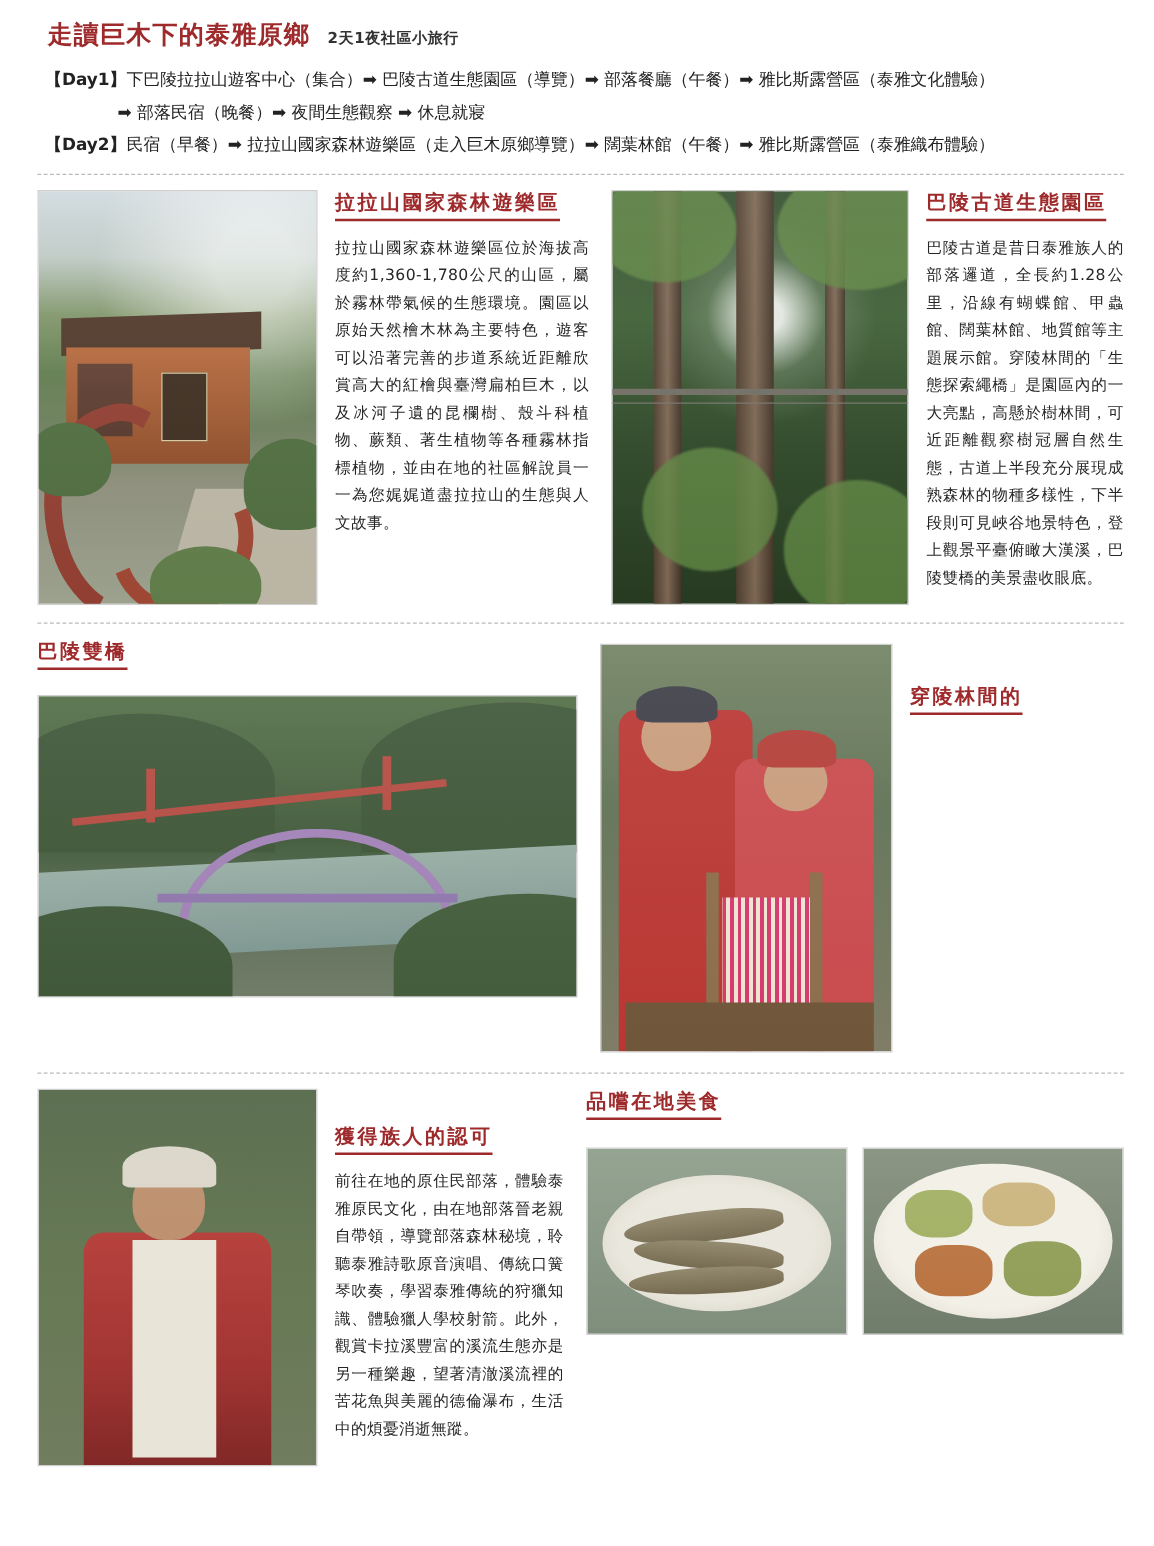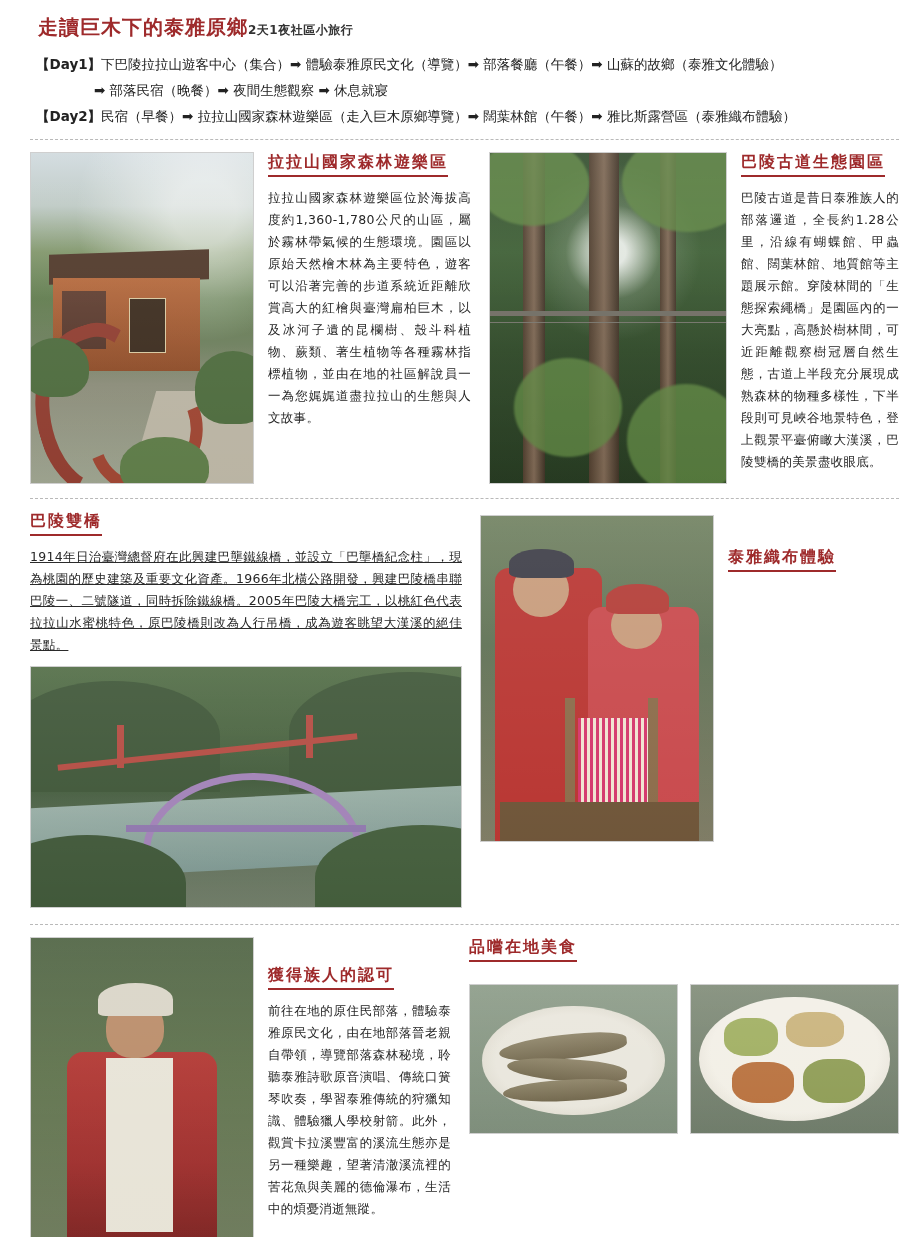--- a/index.html
+++ b/index.html
@@ -20,20 +20,21 @@
     width: 923px;
     height: 1237px;
     box-sizing: border-box;
     padding: 14px 24px 0 30px;
   }
 
   
   .title-row {
     display: flex;
     align-items: baseline;
+    gap: 14px;
     padding-left: 8px;
   }
   .doc-title {
     font-size: 20px;
     font-weight: bold;
     color: #9e2a2b;
     letter-spacing: 1px;
   }
   .doc-subtitle {
     font-size: 12px;
@@ -343,21 +344,21 @@
 
 <div class="page">
 
   <div class="title-row">
     <div class="doc-title">走讀巨木下的泰雅原鄉</div>
     <div class="doc-subtitle">2天1夜社區小旅行</div>
   </div>
 
   <div class="itinerary">
     <div class="itin-line">
-      <span class="day-tag">【Day1】</span><span>下巴陵拉拉山遊客中心（集合）➡ 體驗泰雅原民文化（導覽）➡ 部落餐廳（午餐）➡ 山蘇的故鄉（泰雅文化體驗）</span>
+      <span class="day-tag">【Day1】</span><span>下巴陵拉拉山遊客中心（集合）➡ 巴陵古道生態園區（導覽）➡ 部落餐廳（午餐）➡ 雅比斯露營區（泰雅文化體驗）</span>
     </div>
     <div class="itin-line indent">
       <span>➡ 部落民宿（晚餐）➡ 夜間生態觀察 ➡ 休息就寢</span>
     </div>
     <div class="itin-line">
       <span class="day-tag">【Day2】</span><span>民宿（早餐）➡ 拉拉山國家森林遊樂區（走入巨木原鄉導覽）➡ 闊葉林館（午餐）➡ 雅比斯露營區（泰雅織布體驗）</span>
     </div>
   </div>
 
   <hr class="hr">
@@ -401,21 +402,20 @@
       </div>
     </div>
   </div>
 
   <hr class="hr" style="margin-top:14px;">
 
   <div class="row" style="align-items:flex-start;">
 
     <div style="width:440px;text-decoration:underline;">
       <div class="sect-title">巴陵雙橋</div>
-      <div class="body-text">1914年日治臺灣總督府在此興建巴壟鐵線橋，並設立「巴壟橋紀念柱」，現為桃園的歷史建築及重要文化資產。1966年北橫公路開發，興建巴陵橋串聯巴陵一、二號隧道，同時拆除鐵線橋。2005年巴陵大橋完工，以桃紅色代表拉拉山水蜜桃特色，原巴陵橋則改為人行吊橋，成為遊客眺望大漢溪的絕佳景點。</div>
       <div class="photo ph-bridge" style="width:430px;height:240px;margin-top:10px;">
         <div class="ridge" style="left:-6%;top:6%;width:50%;height:46%;"></div>
         <div class="ridge" style="left:60%;top:2%;width:56%;height:50%;"></div>
         <div class="river"></div>
         <div class="deck-red"></div>
         <div class="tower" style="left:20%;top:24%;height:18%;"></div>
         <div class="tower" style="left:64%;top:20%;height:18%;"></div>
         <div class="arch"></div>
         <div class="deck-purple"></div>
         <div class="ridge" style="left:-10%;top:70%;width:46%;height:40%;background:#3d5536;"></div>
@@ -432,21 +432,21 @@
         <div class="person" style="left:46%;top:28%;width:48%;height:72%;background:#c8474a;"></div>
         <div class="head" style="left:56%;top:26%;width:22%;height:15%;"></div>
         <div class="cap" style="left:54%;top:21%;width:27%;height:9%;"></div>
         <div class="loom" style="left:36%;top:56%;width:10px;height:44%;"></div>
         <div class="loom" style="left:72%;top:56%;width:10px;height:44%;"></div>
         <div class="threads" style="left:42%;top:62%;width:30%;height:30%;"></div>
         <div class="loom" style="left:8%;top:88%;width:86%;height:12%;background:#6d5336;"></div>
         <div class="veil"></div>
       </div>
       <div class="col-txt" style="padding-top:36px;">
-        <div class="sect-title">泰雅織布體驗</div>
+        <div class="sect-title">穿陵林間的</div>
       </div>
     </div>
   </div>
 
   <hr class="hr" style="margin-top:16px;">
 
   <div class="row" style="align-items:flex-start;">
 
     <div class="row" style="gap:14px;width:440px;">
       <div class="photo ph-man" style="width:222px;height:300px;flex:0 0 222px;">

